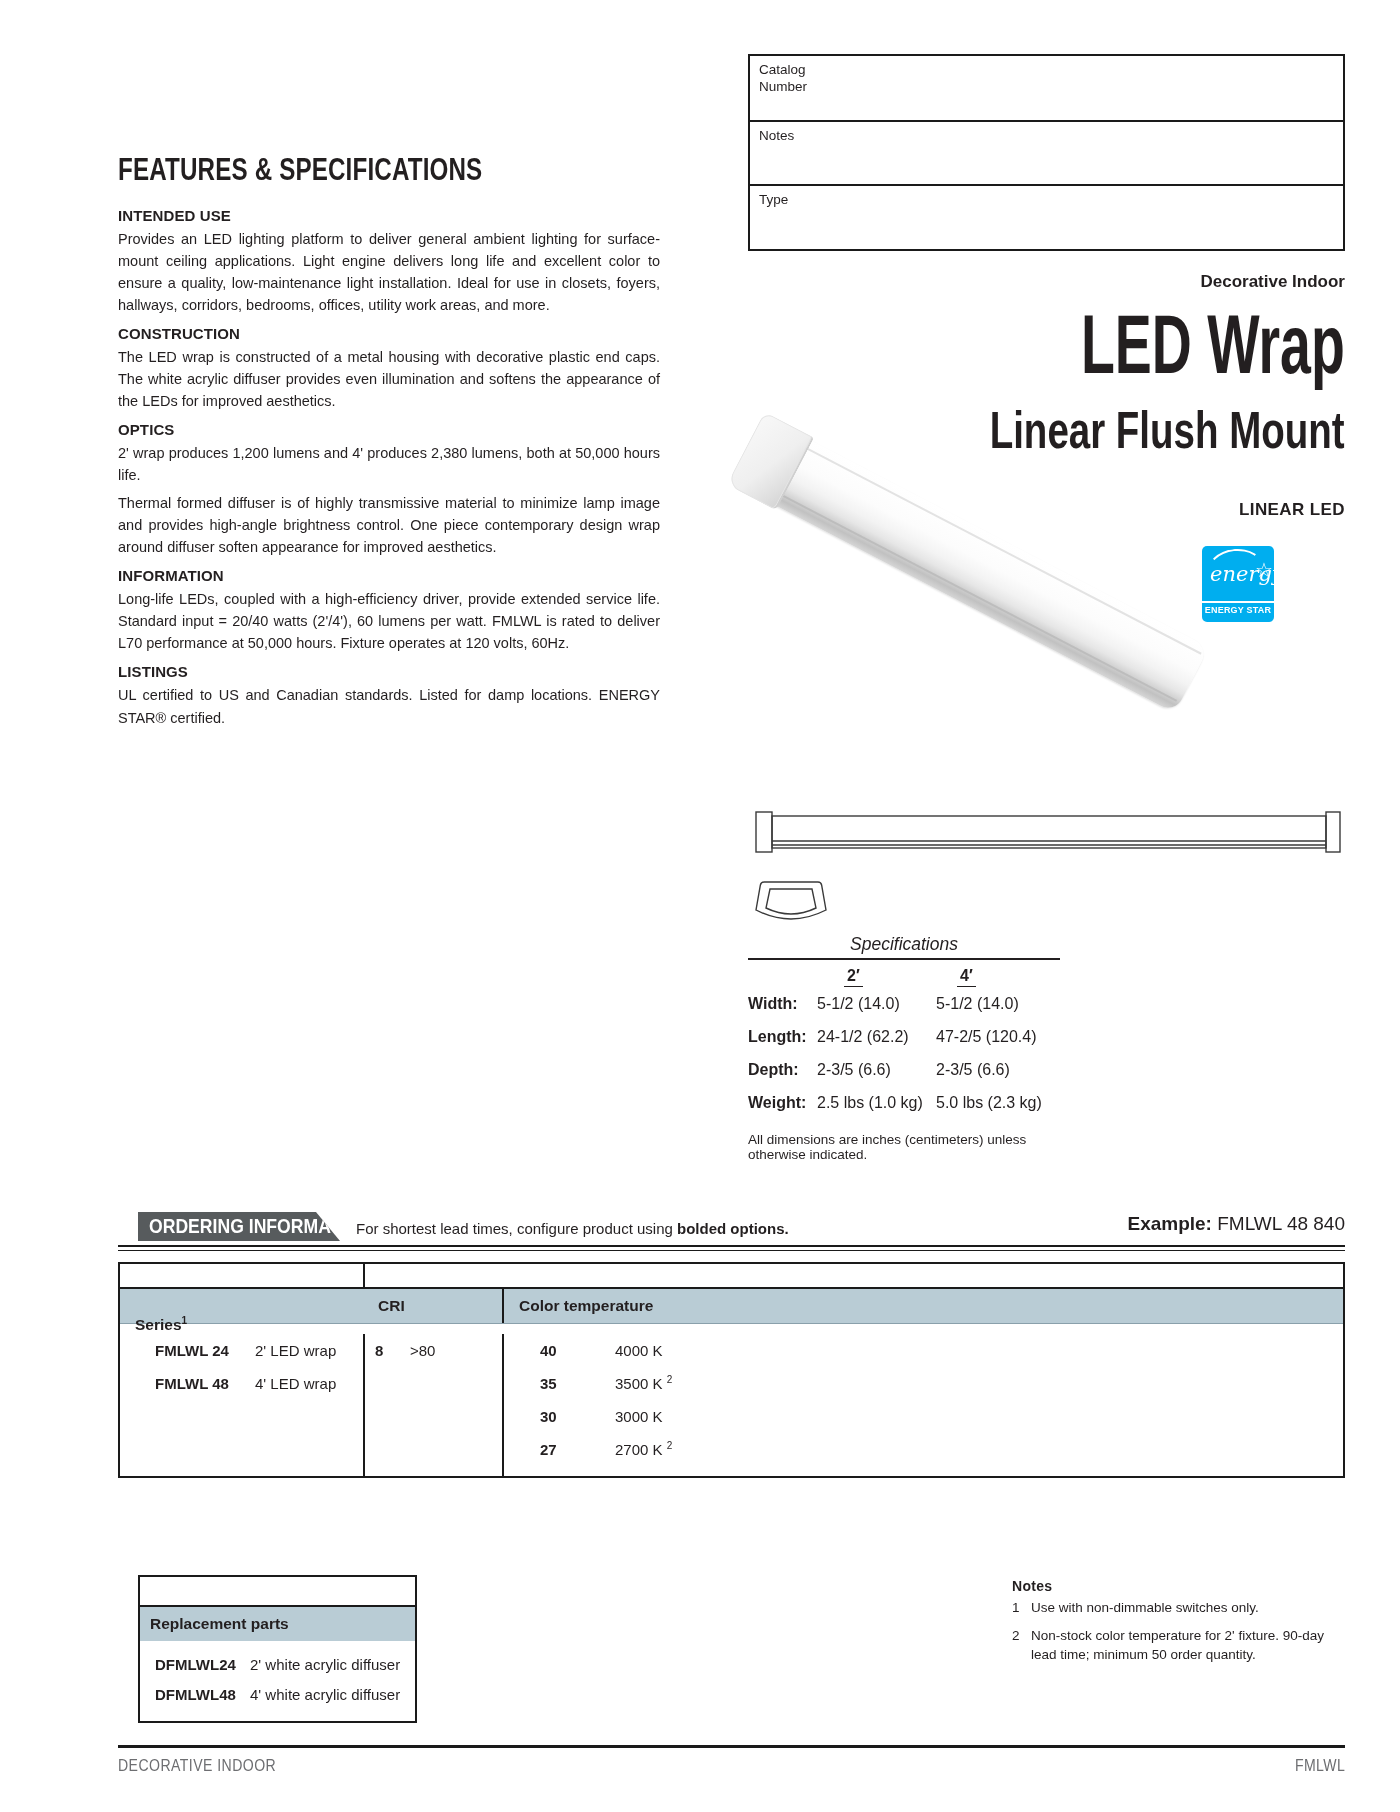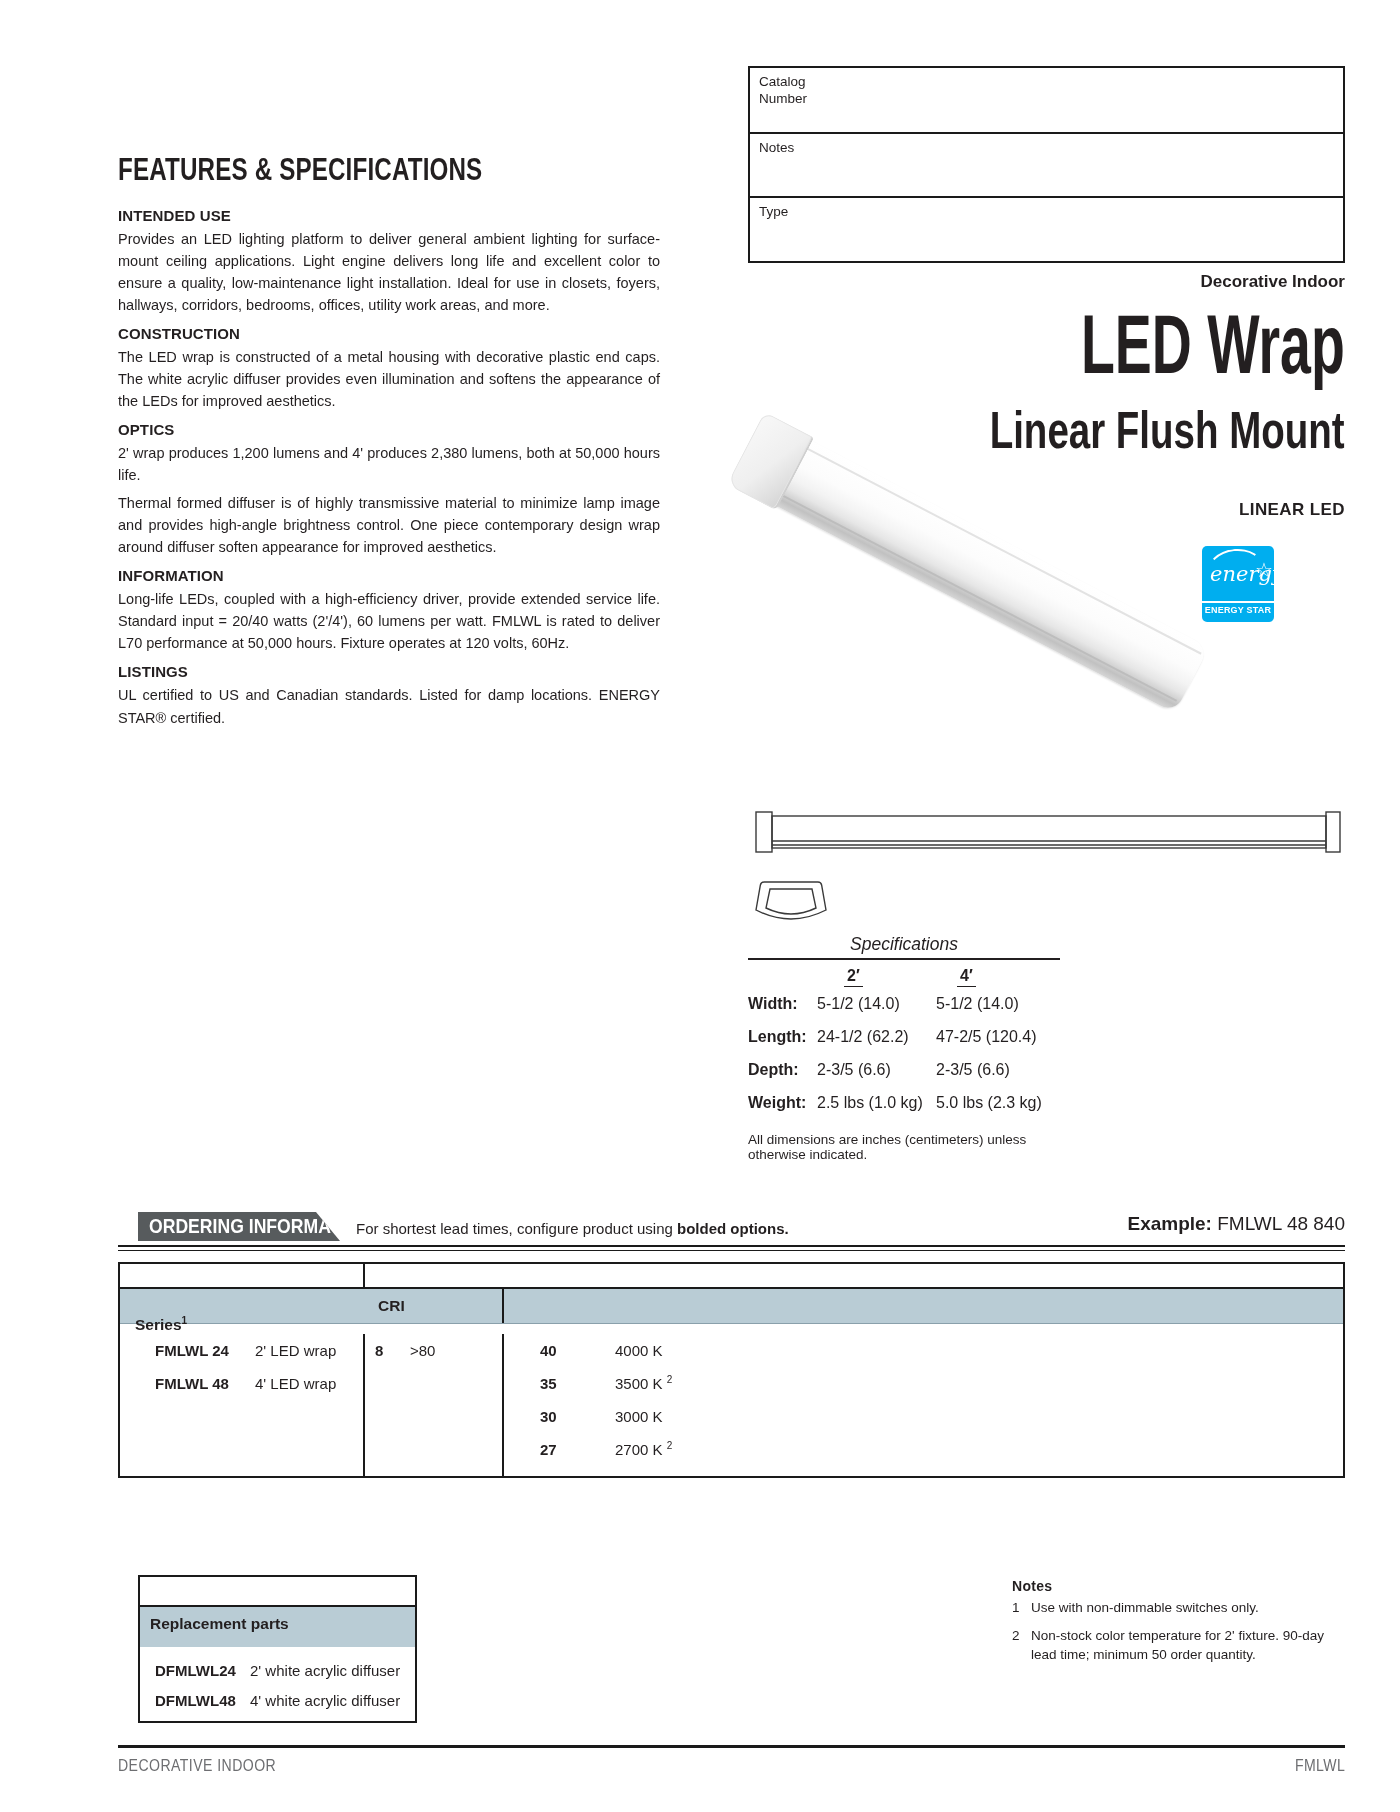--- a/index.html
+++ b/index.html
@@ -9,21 +9,21 @@
   
   .features { position:absolute; left:118px; top:152px; width:542px; }
   .features h1 { font-size:31px; font-weight:bold; display:inline-block;
                  transform:scaleX(.78); transform-origin:0 50%; white-space:nowrap;
                  letter-spacing:.2px; margin-bottom:10px; }
   .features h2 { font-size:15px; font-weight:bold; margin:9px 0 4px 0; letter-spacing:.1px; }
   .features p  { font-size:14.5px; line-height:1.52; text-align:justify; margin-bottom:6px; }
 
   
   .catalog-box { position:absolute; left:748px; top:54px; width:597px; height:197px;
-                 border:2px solid #1a1a1a; background:#fff;margin-top:12px; }
+                 border:2px solid #1a1a1a; background:#fff; }
   .cat-cell { height:64px; padding:6px 0 0 9px; font-size:13.5px; line-height:1.25; }
   .cat-cell + .cat-cell { border-top:2px solid #1a1a1a; }
 
   
   .m-right { position:absolute; right:55px; text-align:right; white-space:nowrap; }
   .t-right { display:inline-block; transform-origin:100% 50%; }
   .category { top:272px; font-size:17px; font-weight:bold; }
   .prod-title { top:302px; font-size:84px; font-weight:bold; line-height:1; }
   .prod-title .t-right { transform:scaleX(.66); }
   .prod-sub { top:404px; font-size:52px; font-weight:bold; line-height:1; }
@@ -109,21 +109,21 @@
   .ot-row .code { font-weight:bold; }
   .c1 .code { margin-left:35px; width:100px; }
   .c2 .code { margin-left:10px; width:35px; }
   .c3 .code { margin-left:36px; width:75px; }
   sup { font-size:10px; vertical-align:super; line-height:0; }
 
   
   .rep-table { position:absolute; left:138px; top:1575px; width:279px; height:148px;
                border:2px solid #1a1a1a; display:flex; flex-direction:column; background:#fff; }
   .rep-top { height:30px; border-bottom:2px solid #1a1a1a; }
-  .rep-head { height:40px; background:#b9ccd5; font-size:15.5px; font-weight:bold;
+  .rep-head { height:34px; background:#b9ccd5; font-size:15.5px; font-weight:bold;
               line-height:34px; padding-left:10px; }
   .rep-body { flex:1; padding-top:9px; }
   .rep-row { display:flex; line-height:30px; font-size:15px; }
   .rep-row .code { font-weight:bold; margin-left:15px; width:95px; }
 
   
   .notes { position:absolute; left:1012px; top:1578px; width:330px; }
   .notes-title { font-size:14px; font-weight:bold; letter-spacing:.3px; }
   .note-item { display:flex; font-size:13.5px; line-height:1.42; margin-top:4px; }
   .note-item + .note-item { margin-top:9px; }
@@ -256,20 +256,21 @@
   <div class="order-table">
     <div class="ot-toprow">
       <div class="c1"></div>
       <div class="c3"></div>
     </div>
     <div class="ot-header">
       <div class="ot-cell c1">
         <span><span>Series</span><sup>1</sup></span>
       </div>
       <div class="ot-cell c2">CRI</div>
+      <div class="ot-cell c3">Color temperature</div>
     </div>
     <div class="ot-body">
       <div class="c1">
         <div class="ot-row">
           <span class="code">FMLWL 24</span>
           <span class="desc">2' LED wrap</span>
         </div>
         <div class="ot-row">
           <span class="code">FMLWL 48</span>
           <span class="desc">4' LED wrap</span>

